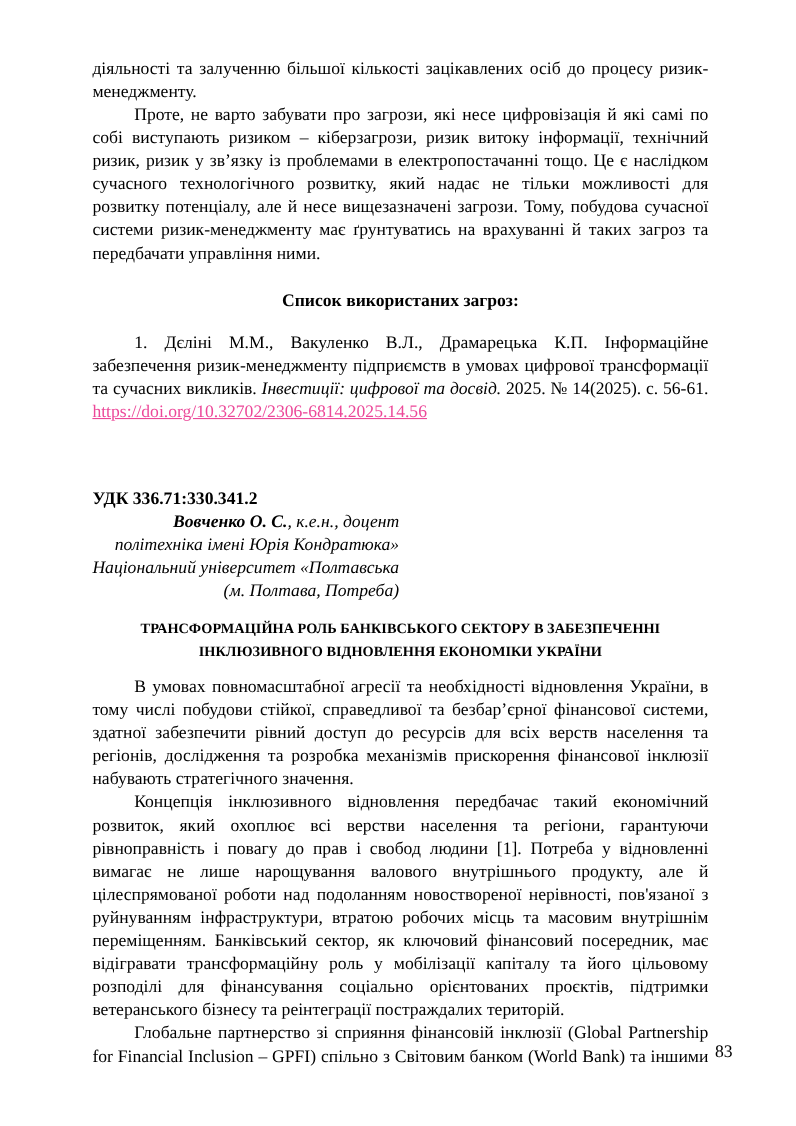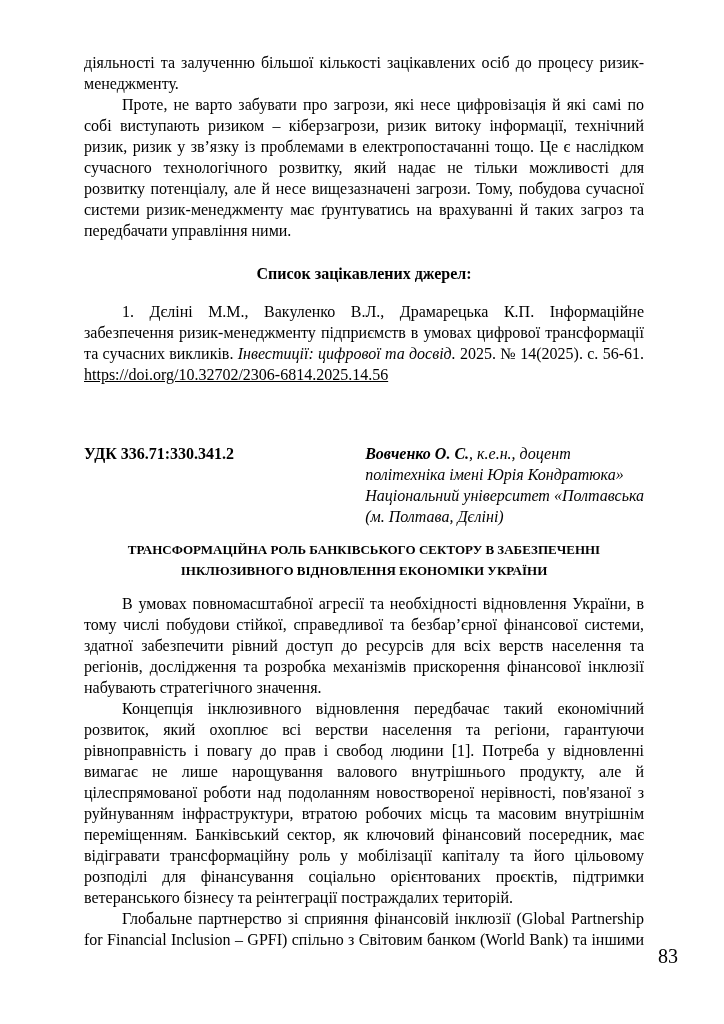--- a/index.html
+++ b/index.html
@@ -28,81 +28,83 @@
     font-size: 16px;
     line-height: 21px;
     font-weight: bold;
     text-align: center;
     margin-top: 22px;
     margin-bottom: 17px;
   }
   .reference { margin-bottom: 0; }
   .journal { font-style: italic; }
   .doi-link {
-    color: #000000;
+    color: #ec4899;
     text-decoration: underline;
     cursor: pointer;
   }
   .udc-row {
     display: flex;
     justify-content: space-between;
     align-items: flex-start;
     margin-top: 58px;
+    flex-direction: column;
   }
   .udc {
     font-size: 16px;
     line-height: 21px;
     font-weight: bold;
     white-space: nowrap;
   }
   .author-block {
     font-size: 16px;
     line-height: 21px;
     font-style: italic;
+    text-align: right;
   }
   .author-name { font-weight: bold; }
   .article-title {
     font-size: 13px;
     line-height: 21px;
     font-weight: bold;
     text-align: center;
     margin-top: 12px;
     margin-bottom: 12px;
   }
   .justify-last { text-align-last: justify; font-family: Liberation Serif, serif; }
   .page-number {
     position: absolute;
     top: 946px;
-    right: 46px;
-    font-size: 20px;
+    right: 58px;
+    font-size: 16px;
     line-height: 21px;
   }
 </style>
 </head>
 <body>
 
 <div class="page">
 
   <p class="body-text">діяльності та залученню більшої кількості зацікавлених осіб до процесу ризик-менеджменту.</p>
 
   <p class="body-text indent">Проте, не варто забувати про загрози, які несе цифровізація й які самі по собі виступають ризиком – кіберзагрози, ризик витоку інформації, технічний ризик, ризик у зв’язку із проблемами в електропостачанні тощо. Це є наслідком сучасного технологічного розвитку, який надає не тільки можливості для розвитку потенціалу, але й несе вищезазначені загрози. Тому, побудова сучасної системи ризик-менеджменту має ґрунтуватись на врахуванні й таких загроз та передбачати управління ними.</p>
 
-  <h2 class="ref-heading">Список зацікавлених джерел:</h2>
+  <h2 class="ref-heading">Список використаних загроз:</h2>
 
   <p class="body-text indent reference">
     <span>1. Дєліні М.М., Вакуленко В.Л., Драмарецька К.П. Інформаційне забезпечення ризик-менеджменту підприємств в умовах цифрової трансформації та сучасних викликів. </span><span class="journal">Інвестиції: цифрової та досвід.</span><span> 2025. № 14(2025). с. 56-61. </span><span class="doi-link">https://doi.org/10.32702/2306-6814.2025.14.56</span>
   </p>
 
   <div class="udc-row">
     <div class="udc">УДК 336.71:330.341.2</div>
     <div class="author-block">
       <div><span class="author-name">Вовченко О. С.</span><span>, к.е.н., доцент</span></div>
       <div>політехніка імені Юрія Кондратюка»</div>
       <div>Національний університет «Полтавська</div>
-      <div>(м. Полтава, Дєліні)</div>
+      <div>(м. Полтава, Потреба)</div>
     </div>
   </div>
 
   <h1 class="article-title">ТРАНСФОРМАЦІЙНА РОЛЬ БАНКІВСЬКОГО СЕКТОРУ В ЗАБЕЗПЕЧЕННІ ІНКЛЮЗИВНОГО ВІДНОВЛЕННЯ ЕКОНОМІКИ УКРАЇНИ</h1>
 
   <p class="body-text indent">В умовах повномасштабної агресії та необхідності відновлення України, в тому числі побудови стійкої, справедливої та безбар’єрної фінансової системи, здатної забезпечити рівний доступ до ресурсів для всіх верств населення та регіонів, дослідження та розробка механізмів прискорення фінансової інклюзії набувають стратегічного значення.</p>
 
   <p class="body-text indent">Концепція інклюзивного відновлення передбачає такий економічний розвиток, який охоплює всі верстви населення та регіони, гарантуючи рівноправність і повагу до прав і свобод людини [1]. Потреба у відновленні вимагає не лише нарощування валового внутрішнього продукту, але й цілеспрямованої роботи над подоланням новоствореної нерівності, пов'язаної з руйнуванням інфраструктури, втратою робочих місць та масовим внутрішнім переміщенням. Банківський сектор, як ключовий фінансовий посередник, має відігравати трансформаційну роль у мобілізації капіталу та його цільовому розподілі для фінансування соціально орієнтованих проєктів, підтримки ветеранського бізнесу та реінтеграції постраждалих територій.</p>
 
   <p class="body-text indent justify-last">Глобальне партнерство зі сприяння фінансовій інклюзії (Global Partnership for Financial Inclusion – GPFI) спільно з Світовим банком (World Bank) та іншими</p>

